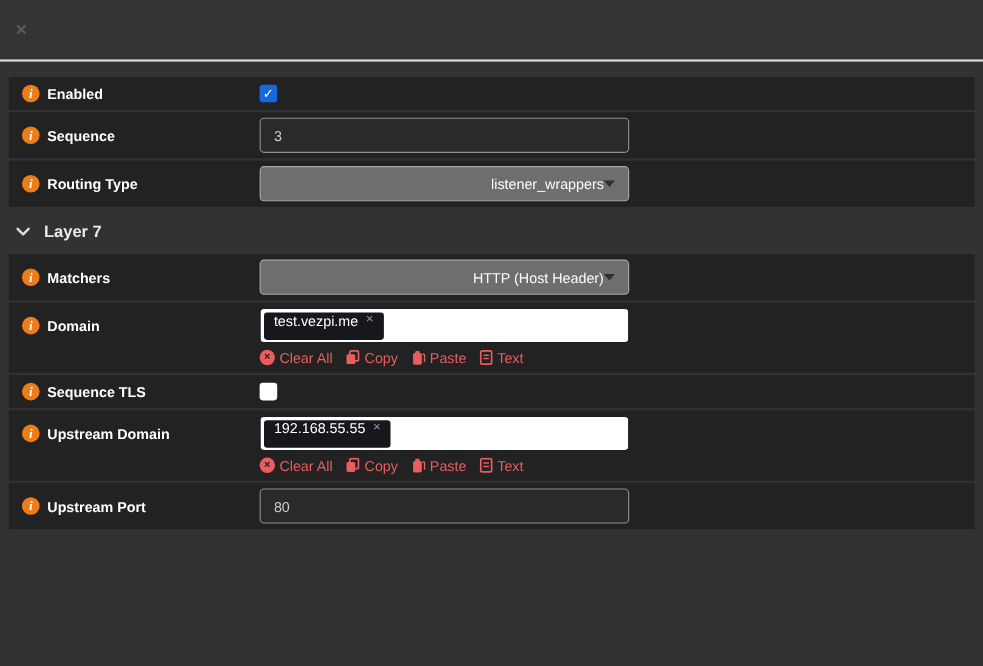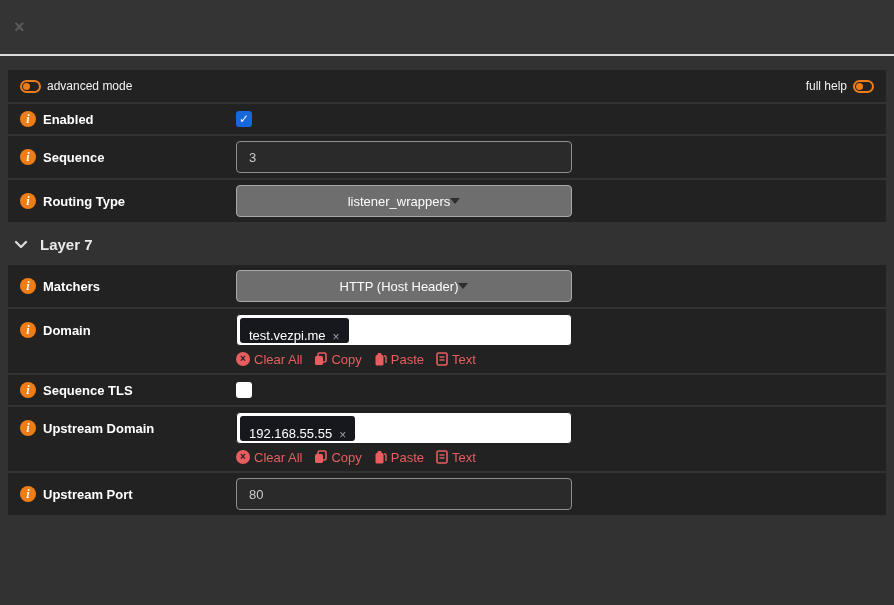--- a/index.html
+++ b/index.html
@@ -64,21 +64,21 @@
   .text-input {
     width:336px; height:32px; background:#2a2a2a;
     border:1px solid #8f8f8f; border-radius:4px;
     color:#cccccc; font-size:13px; padding:0 12px;
     font-family:inherit; outline:none;
   }
   
   .select-box {
     width:336px; height:32px; background:#6e6e6e;
     border:1px solid #a8a8a8; border-radius:4px;
-    display:flex; align-items:center; justify-content:center;
+    display:flex; align-items:center; justify-content:flex-end;
     padding:0 12px; cursor:pointer;
   }
   .select-value { font-size:13px; color:#fdfdfd; }
   .select-caret {
     width:0; height:0; border-left:5px solid transparent;
     border-right:5px solid transparent; border-top:6px solid #2e2e2e;
   }
   
   .section-header {
     padding:12px 6px; display:flex; align-items:center; gap:12px;
@@ -87,21 +87,21 @@
   .section-title { font-size:15px; font-weight:bold; color:#eaeaea; }
   .chevron-wrap { display:flex; align-items:center; }
   
   .tag-input {
     width:336px; height:32px; background:#ffffff;
     border:1px solid #1d1f24; border-radius:4px;
     display:flex; align-items:center; padding:3px; cursor:text;
   }
   .tag {
     background:#16181d; border-radius:3px; height:25px;
-    display:flex; align-items:flex-end; gap:7px; padding:0 9px;
+    display:flex; align-items:flex-start; gap:7px; padding:0 9px;
     font-size:13px; color:#fff;
   }
   .tag-remove { color:#9ba1a8; font-size:12px; cursor:pointer; line-height:1; }
   
   .tag-actions {
     display:flex; align-items:center; gap:12px;
     margin-top:4px; height:18px;
   }
   .tag-action {
     display:flex; align-items:center; gap:4px;
@@ -116,30 +116,20 @@
 </style>
 </head>
 <body>
 
 <div class="modal-header">
   <div class="close-x">×</div>
 </div>
 
 <div class="modal-body">
 
-  <div class="row h32 mode-bar">
-    <div class="mode-item">
-      <span class="toggle"></span>
-      <span>advanced mode</span>
-    </div>
-    <div class="mode-item">
-      <span>full help</span>
-      <span class="toggle"></span>
-    </div>
-  </div>
 
   <div class="row h30">
     <div class="label-cell">
       <span class="info-badge">i</span>
       <span class="field-label">Enabled</span>
     </div>
     <div class="control-cell">
       <div class="checkbox checked">
         <span class="check-glyph">✓</span>
       </div>

